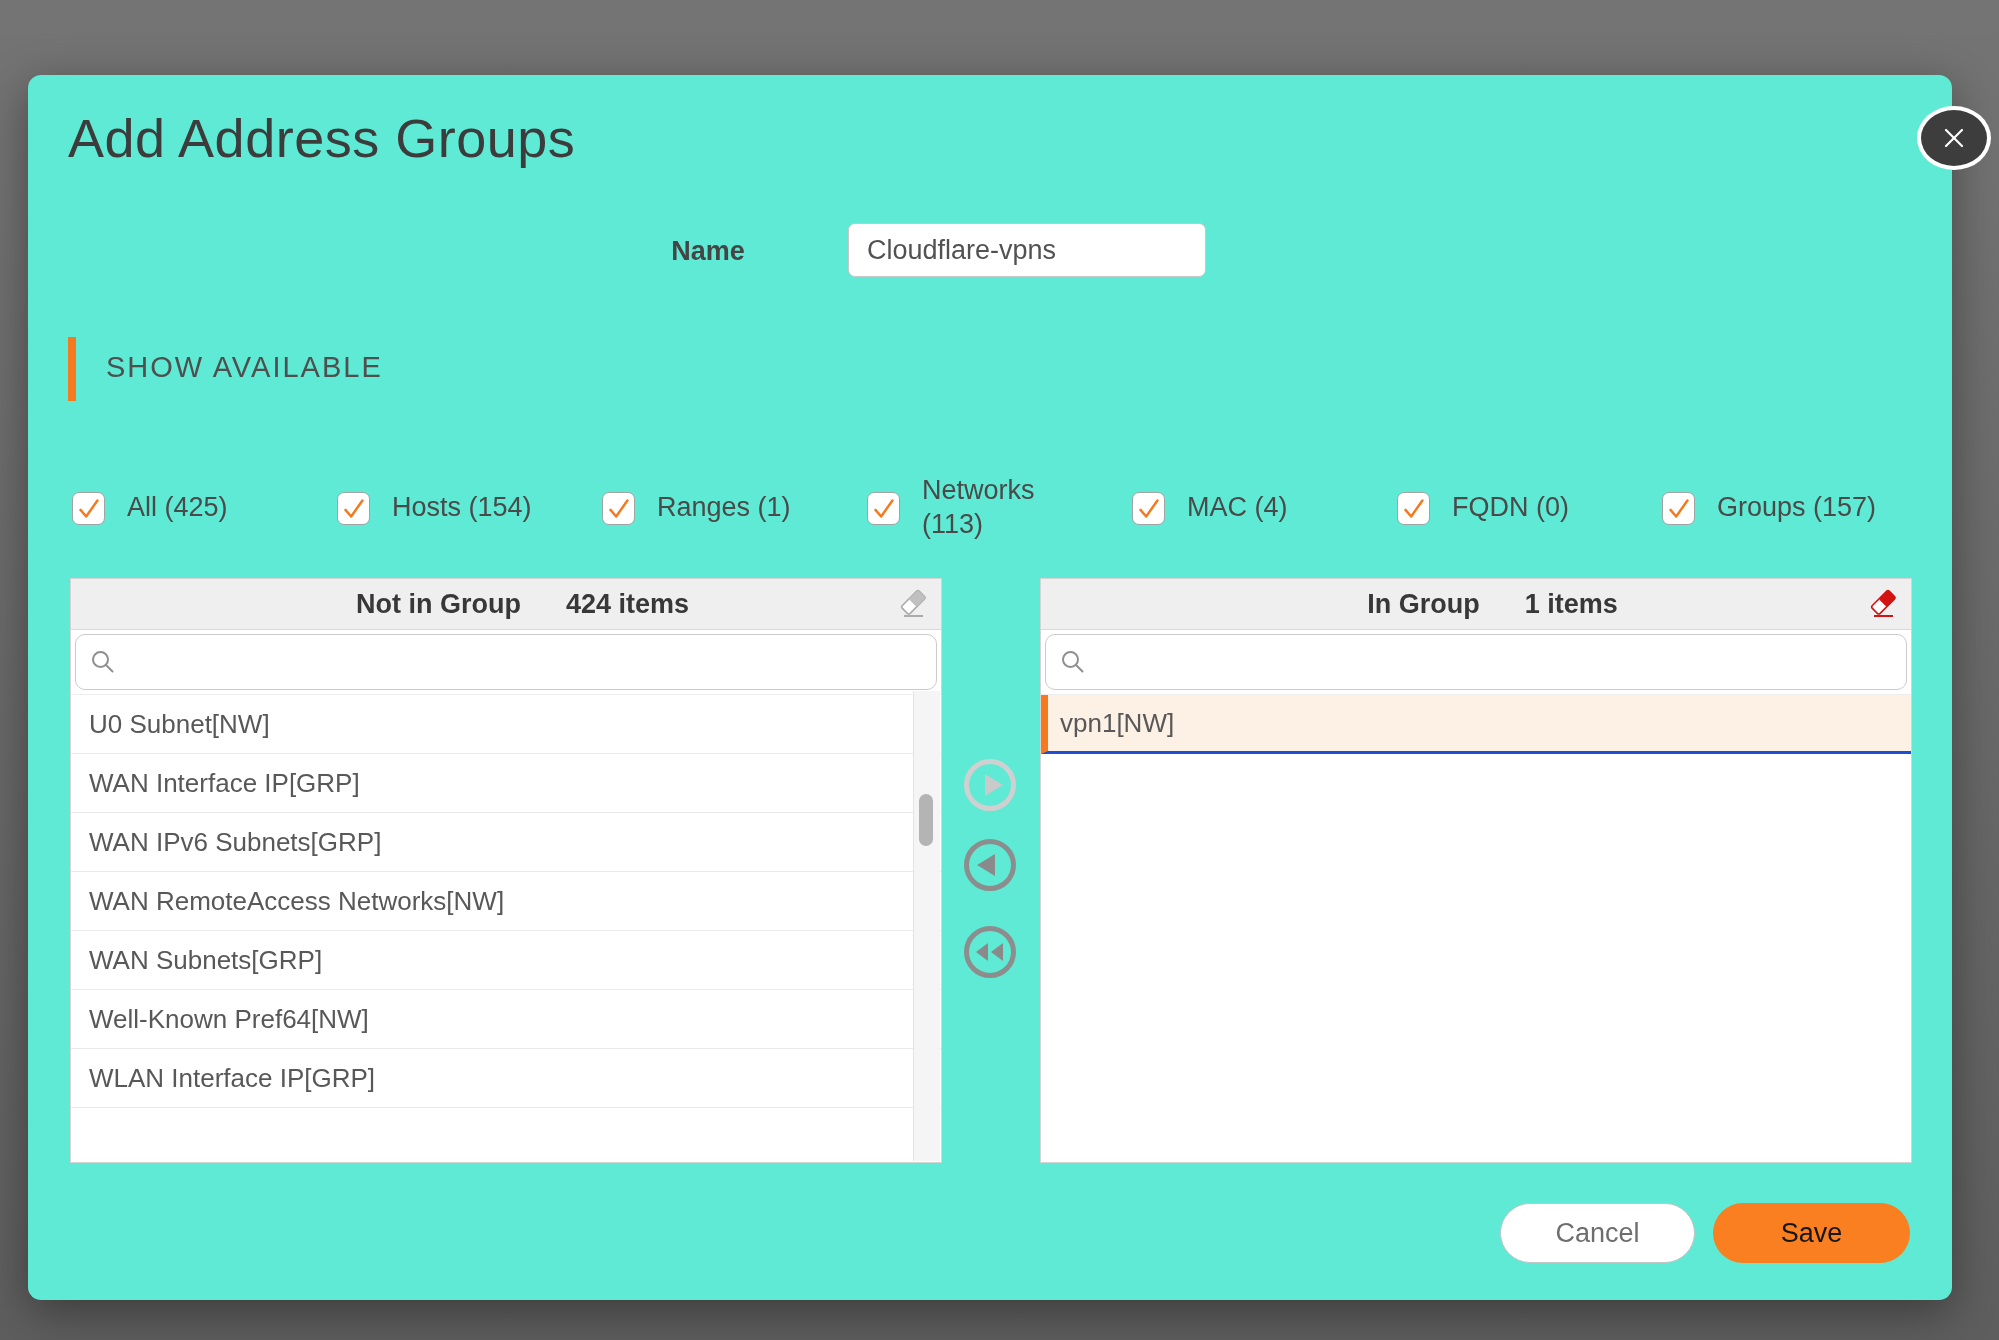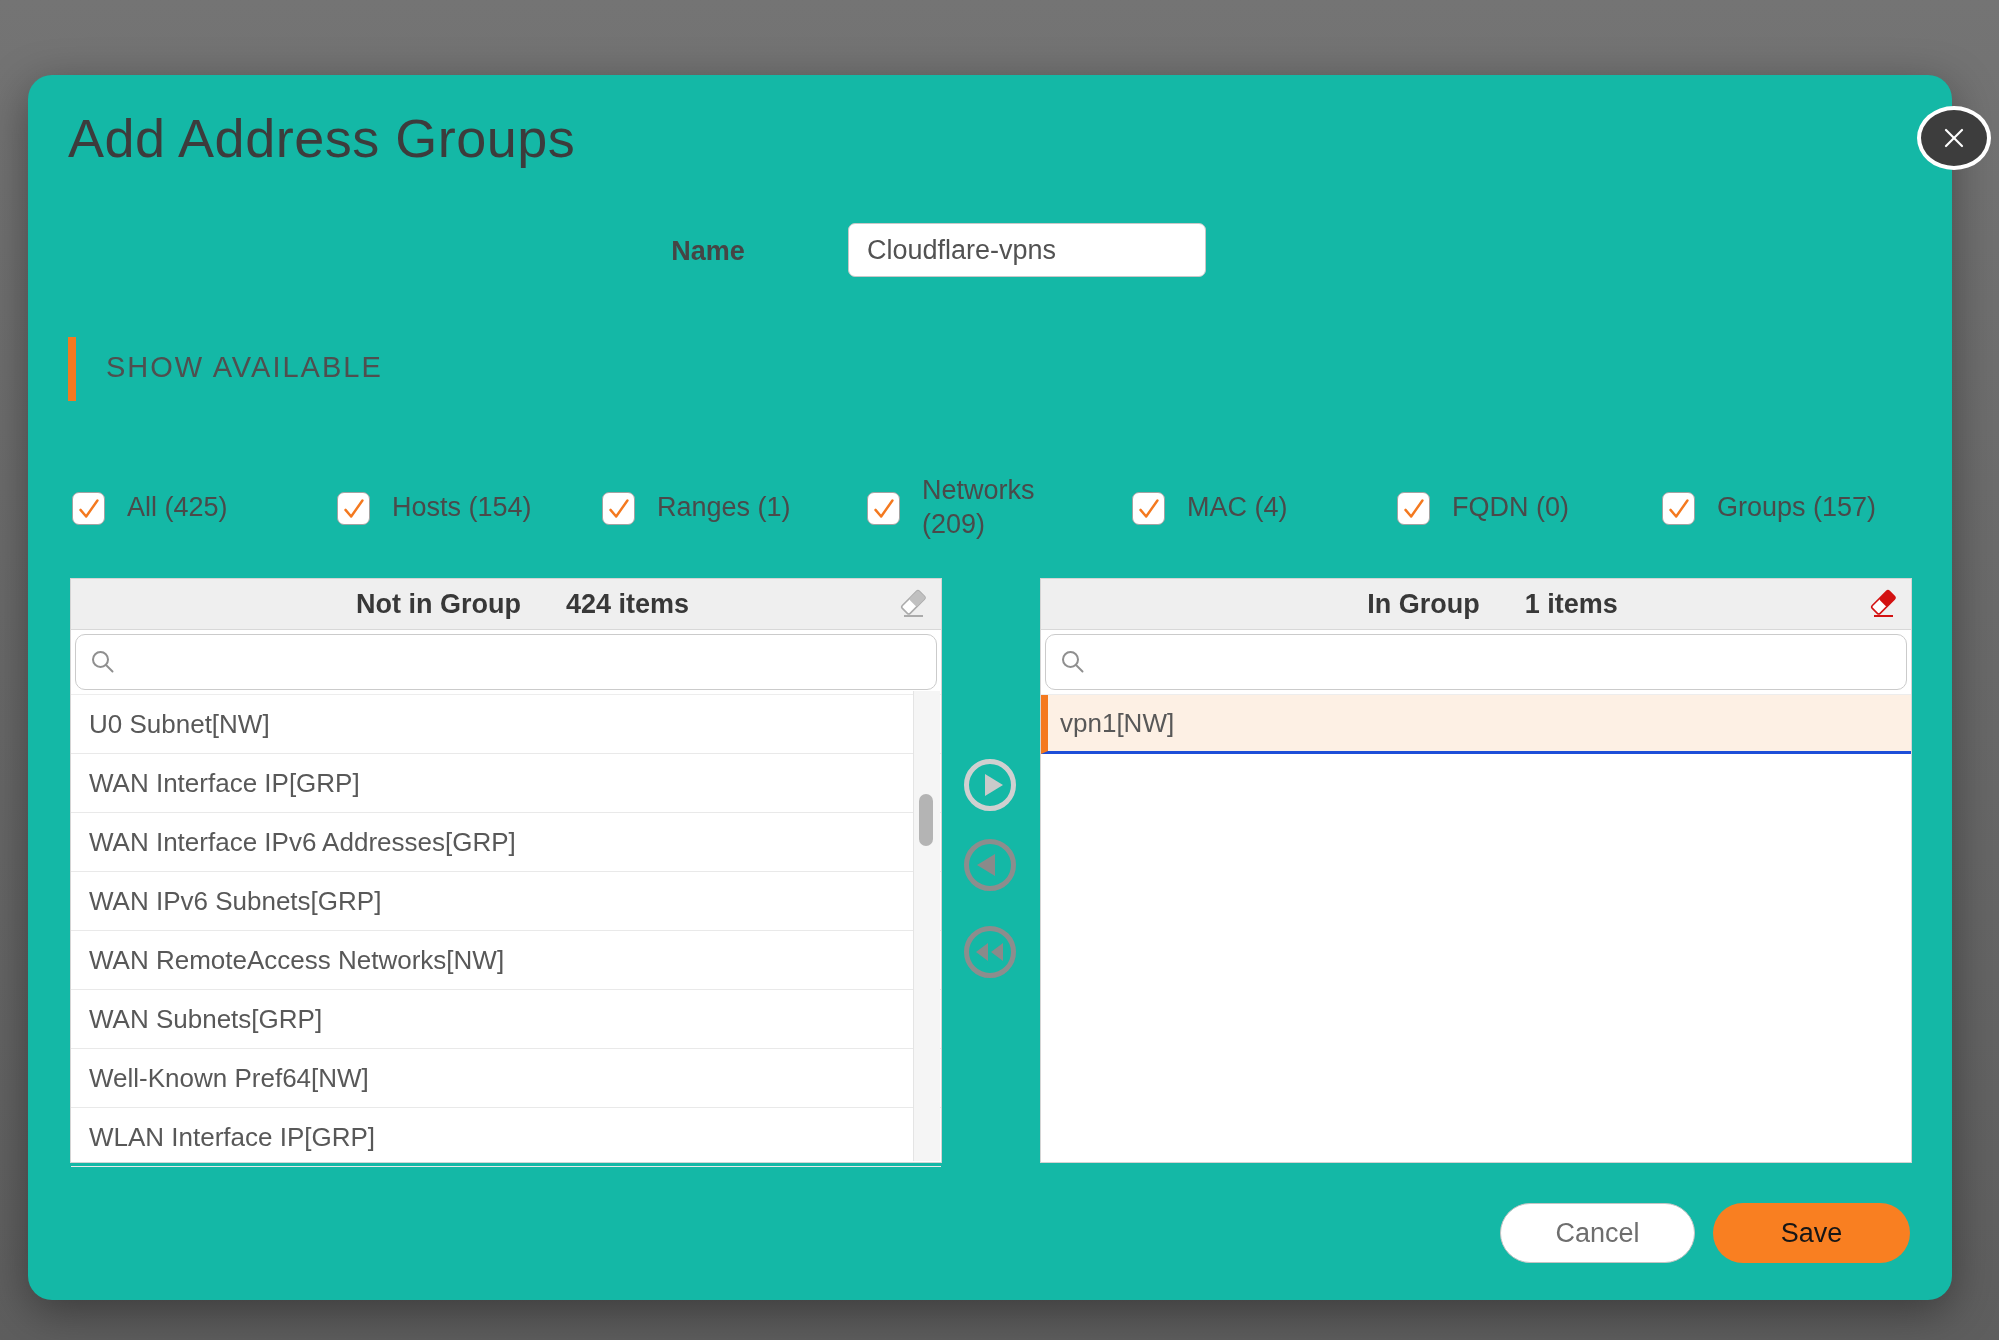--- a/index.html
+++ b/index.html
@@ -4,21 +4,21 @@
 <style>
   html,body{margin:0;padding:0;}
   body{
     width:1999px;height:1340px;position:relative;
     background:linear-gradient(#747474,#5e5e5e);
     font-family:"Liberation Sans",sans-serif;
     overflow:hidden;
   }
   .modal{
     position:absolute;left:28px;top:75px;width:1924px;height:1225px;
-    background:#14b8a6;border-radius:24px;
+    background:#5eead4;border-radius:13px;
     box-shadow:0 12px 45px rgba(0,0,0,.38);
   }
   .modal-title{
     position:absolute;left:40px;top:32px;
     font-size:54px;color:#3c3c3c;font-weight:500;letter-spacing:.5px;
   }
   .close-btn{
     position:absolute;left:1889px;top:31px;width:54px;height:54px;
     background:#3d3d3d;border:4px solid #ffffff;border-radius:50%;
     display:flex;align-items:center;justify-content:center;cursor:pointer;
@@ -166,21 +166,21 @@
       </span>
       <span class="filter-label">Ranges (1)</span>
     </div>
     <div class="filter-item">
       <span class="checkbox">
         <svg width="33" height="33" viewBox="0 0 33 33">
             <polyline points="8,18 14,25 26,8" fill="none" stroke="#F4791F" stroke-width="2.6" stroke-linecap="round" stroke-linejoin="round"></polyline>
           </svg>
       </span>
       <span class="filter-label">Networks
-(209)</span>
+(113)</span>
     </div>
     <div class="filter-item">
       <span class="checkbox">
         <svg width="33" height="33" viewBox="0 0 33 33">
             <polyline points="8,18 14,25 26,8" fill="none" stroke="#F4791F" stroke-width="2.6" stroke-linecap="round" stroke-linejoin="round"></polyline>
           </svg>
       </span>
       <span class="filter-label">MAC (4)</span>
     </div>
     <div class="filter-item">
@@ -218,21 +218,20 @@
     <div class="searchbox">
       <svg width="26" height="26" viewBox="0 0 26 26">
         <circle cx="10.5" cy="10.5" r="7.5" fill="none" stroke="#8f8f8f" stroke-width="2"></circle>
         <line x1="16" y1="16" x2="22.5" y2="22.5" stroke="#8f8f8f" stroke-width="2" stroke-linecap="round"></line>
       </svg>
       <input type="text" value="" style="">
     </div>
     <div class="list">
       <div class="list-row">U0 Subnet[NW]</div>
       <div class="list-row">WAN Interface IP[GRP]</div>
-      <div class="list-row">WAN Interface IPv6 Addresses[GRP]</div>
       <div class="list-row">WAN IPv6 Subnets[GRP]</div>
       <div class="list-row">WAN RemoteAccess Networks[NW]</div>
       <div class="list-row">WAN Subnets[GRP]</div>
       <div class="list-row">Well-Known Pref64[NW]</div>
       <div class="list-row">WLAN Interface IP[GRP]</div>
     </div>
     <div class="scroll-track">
       <div class="scroll-thumb"></div>
     </div>
   </div>

